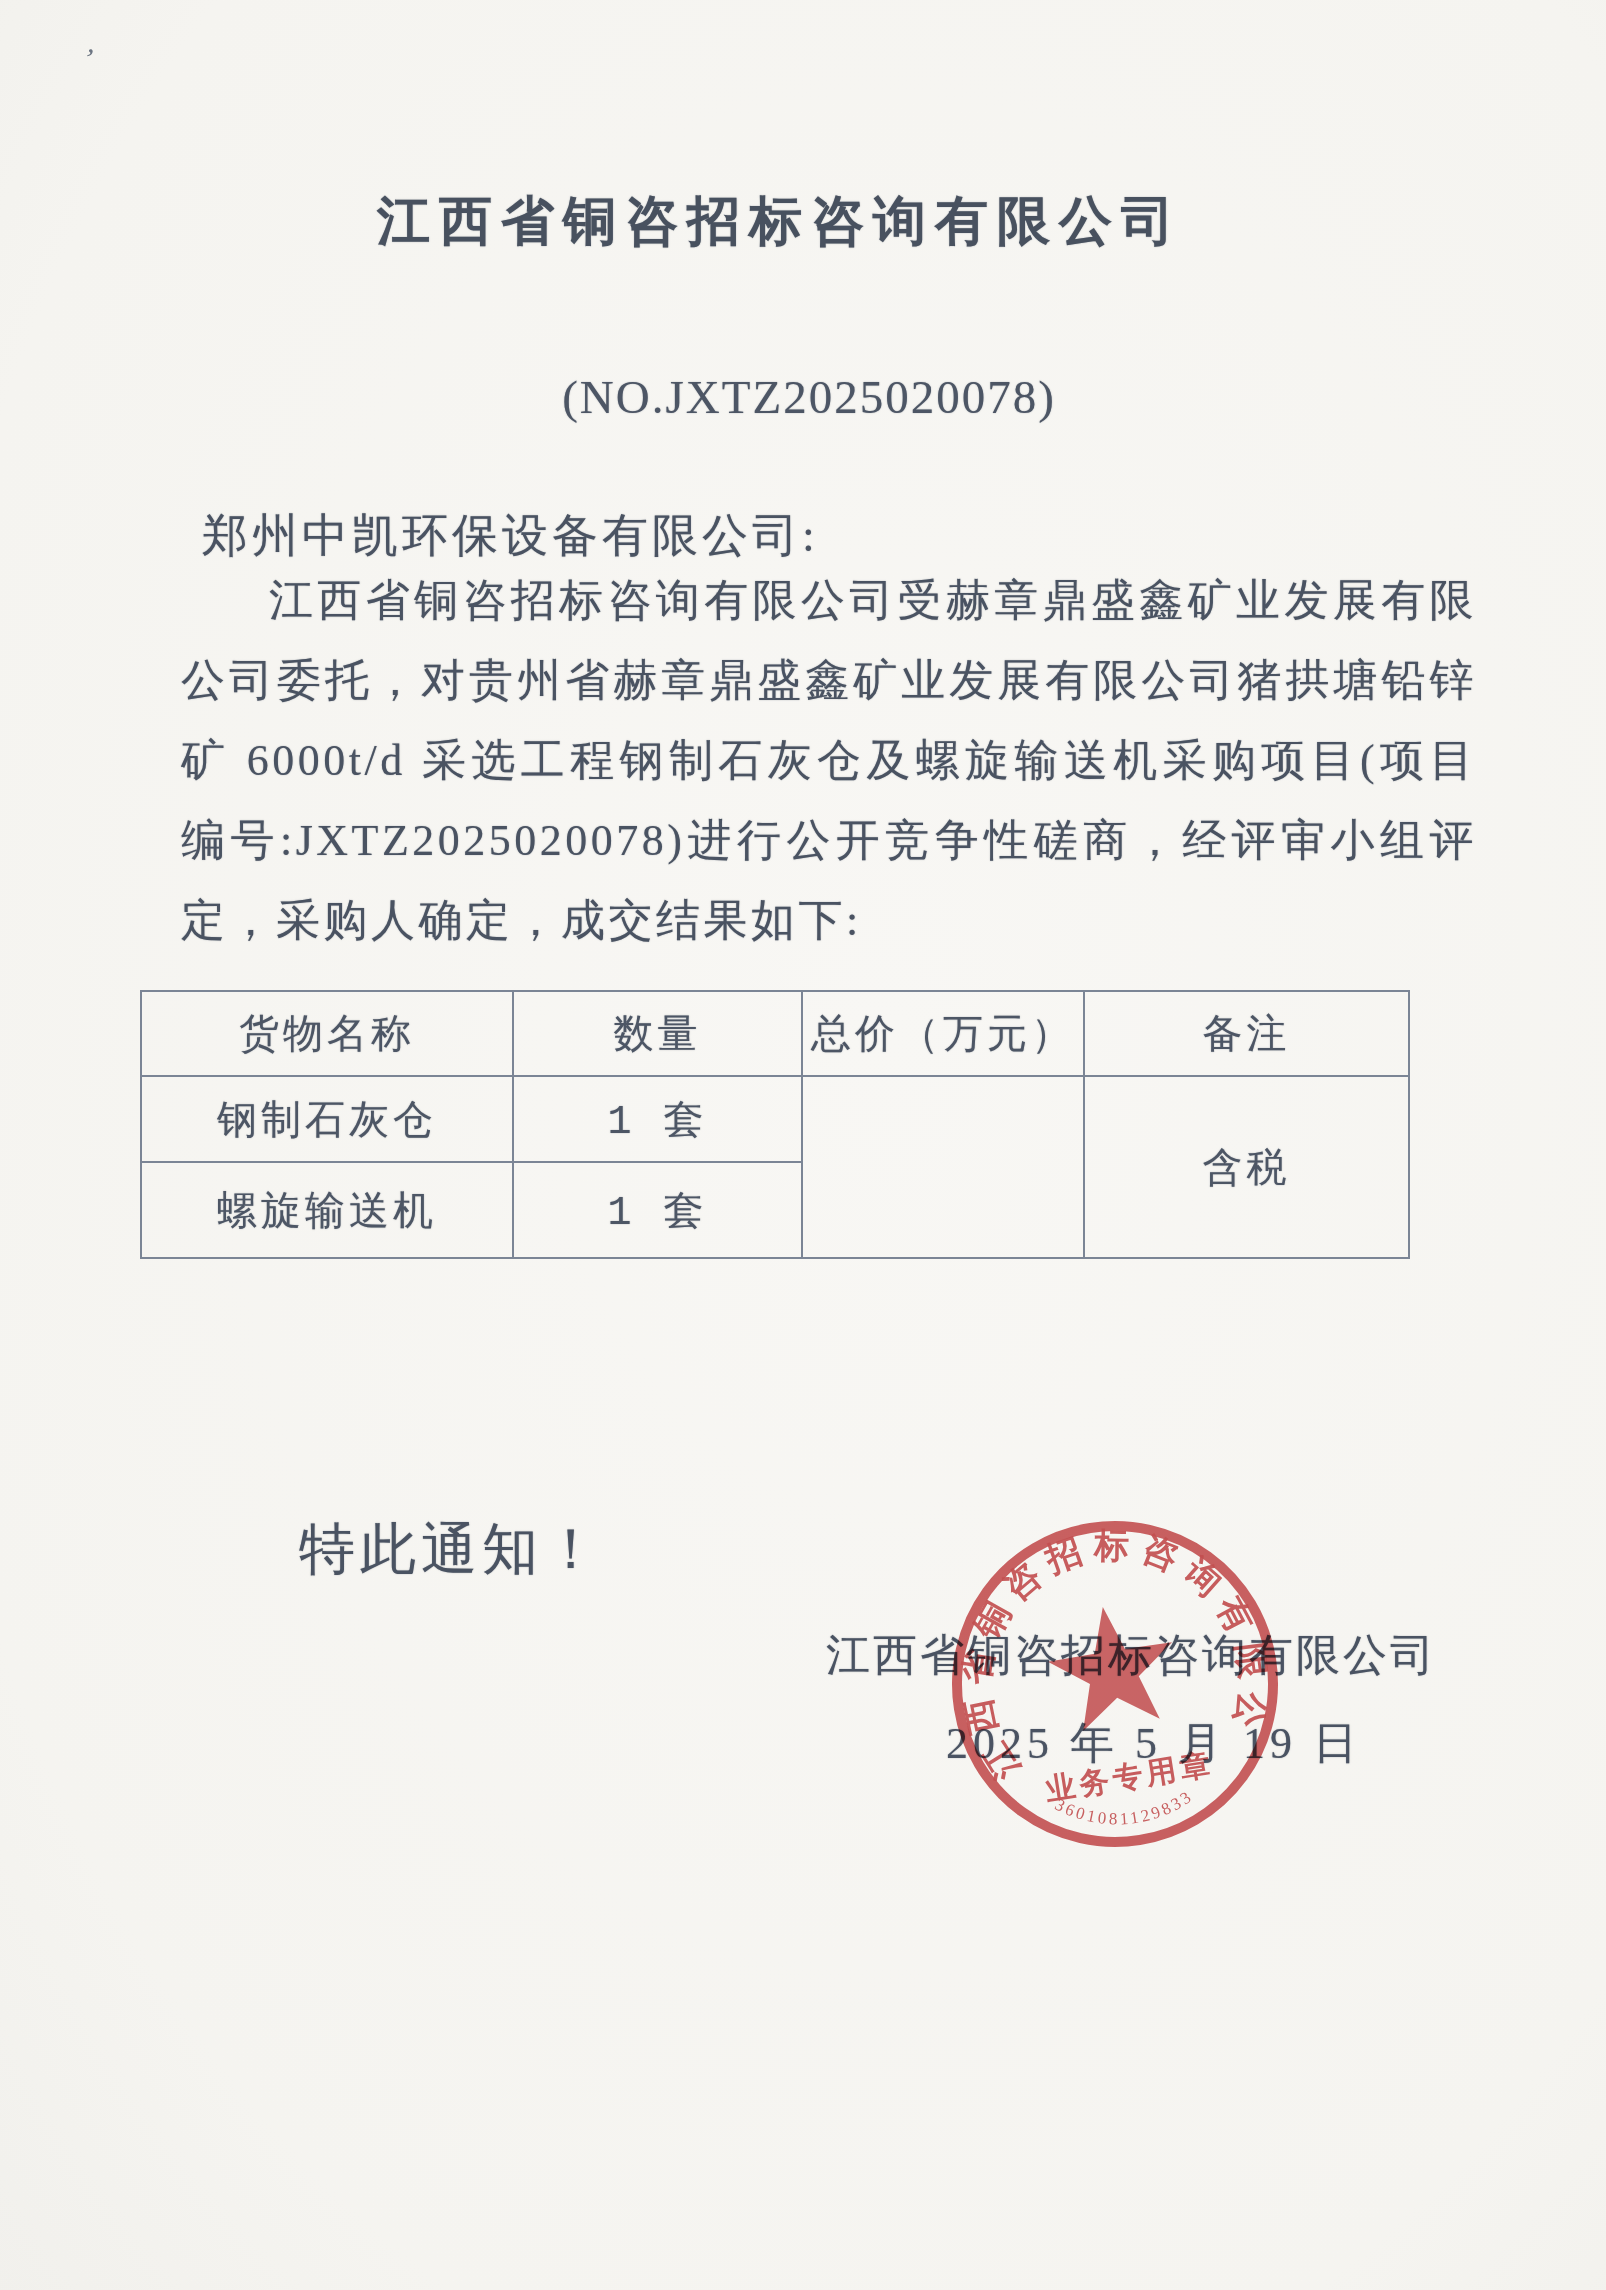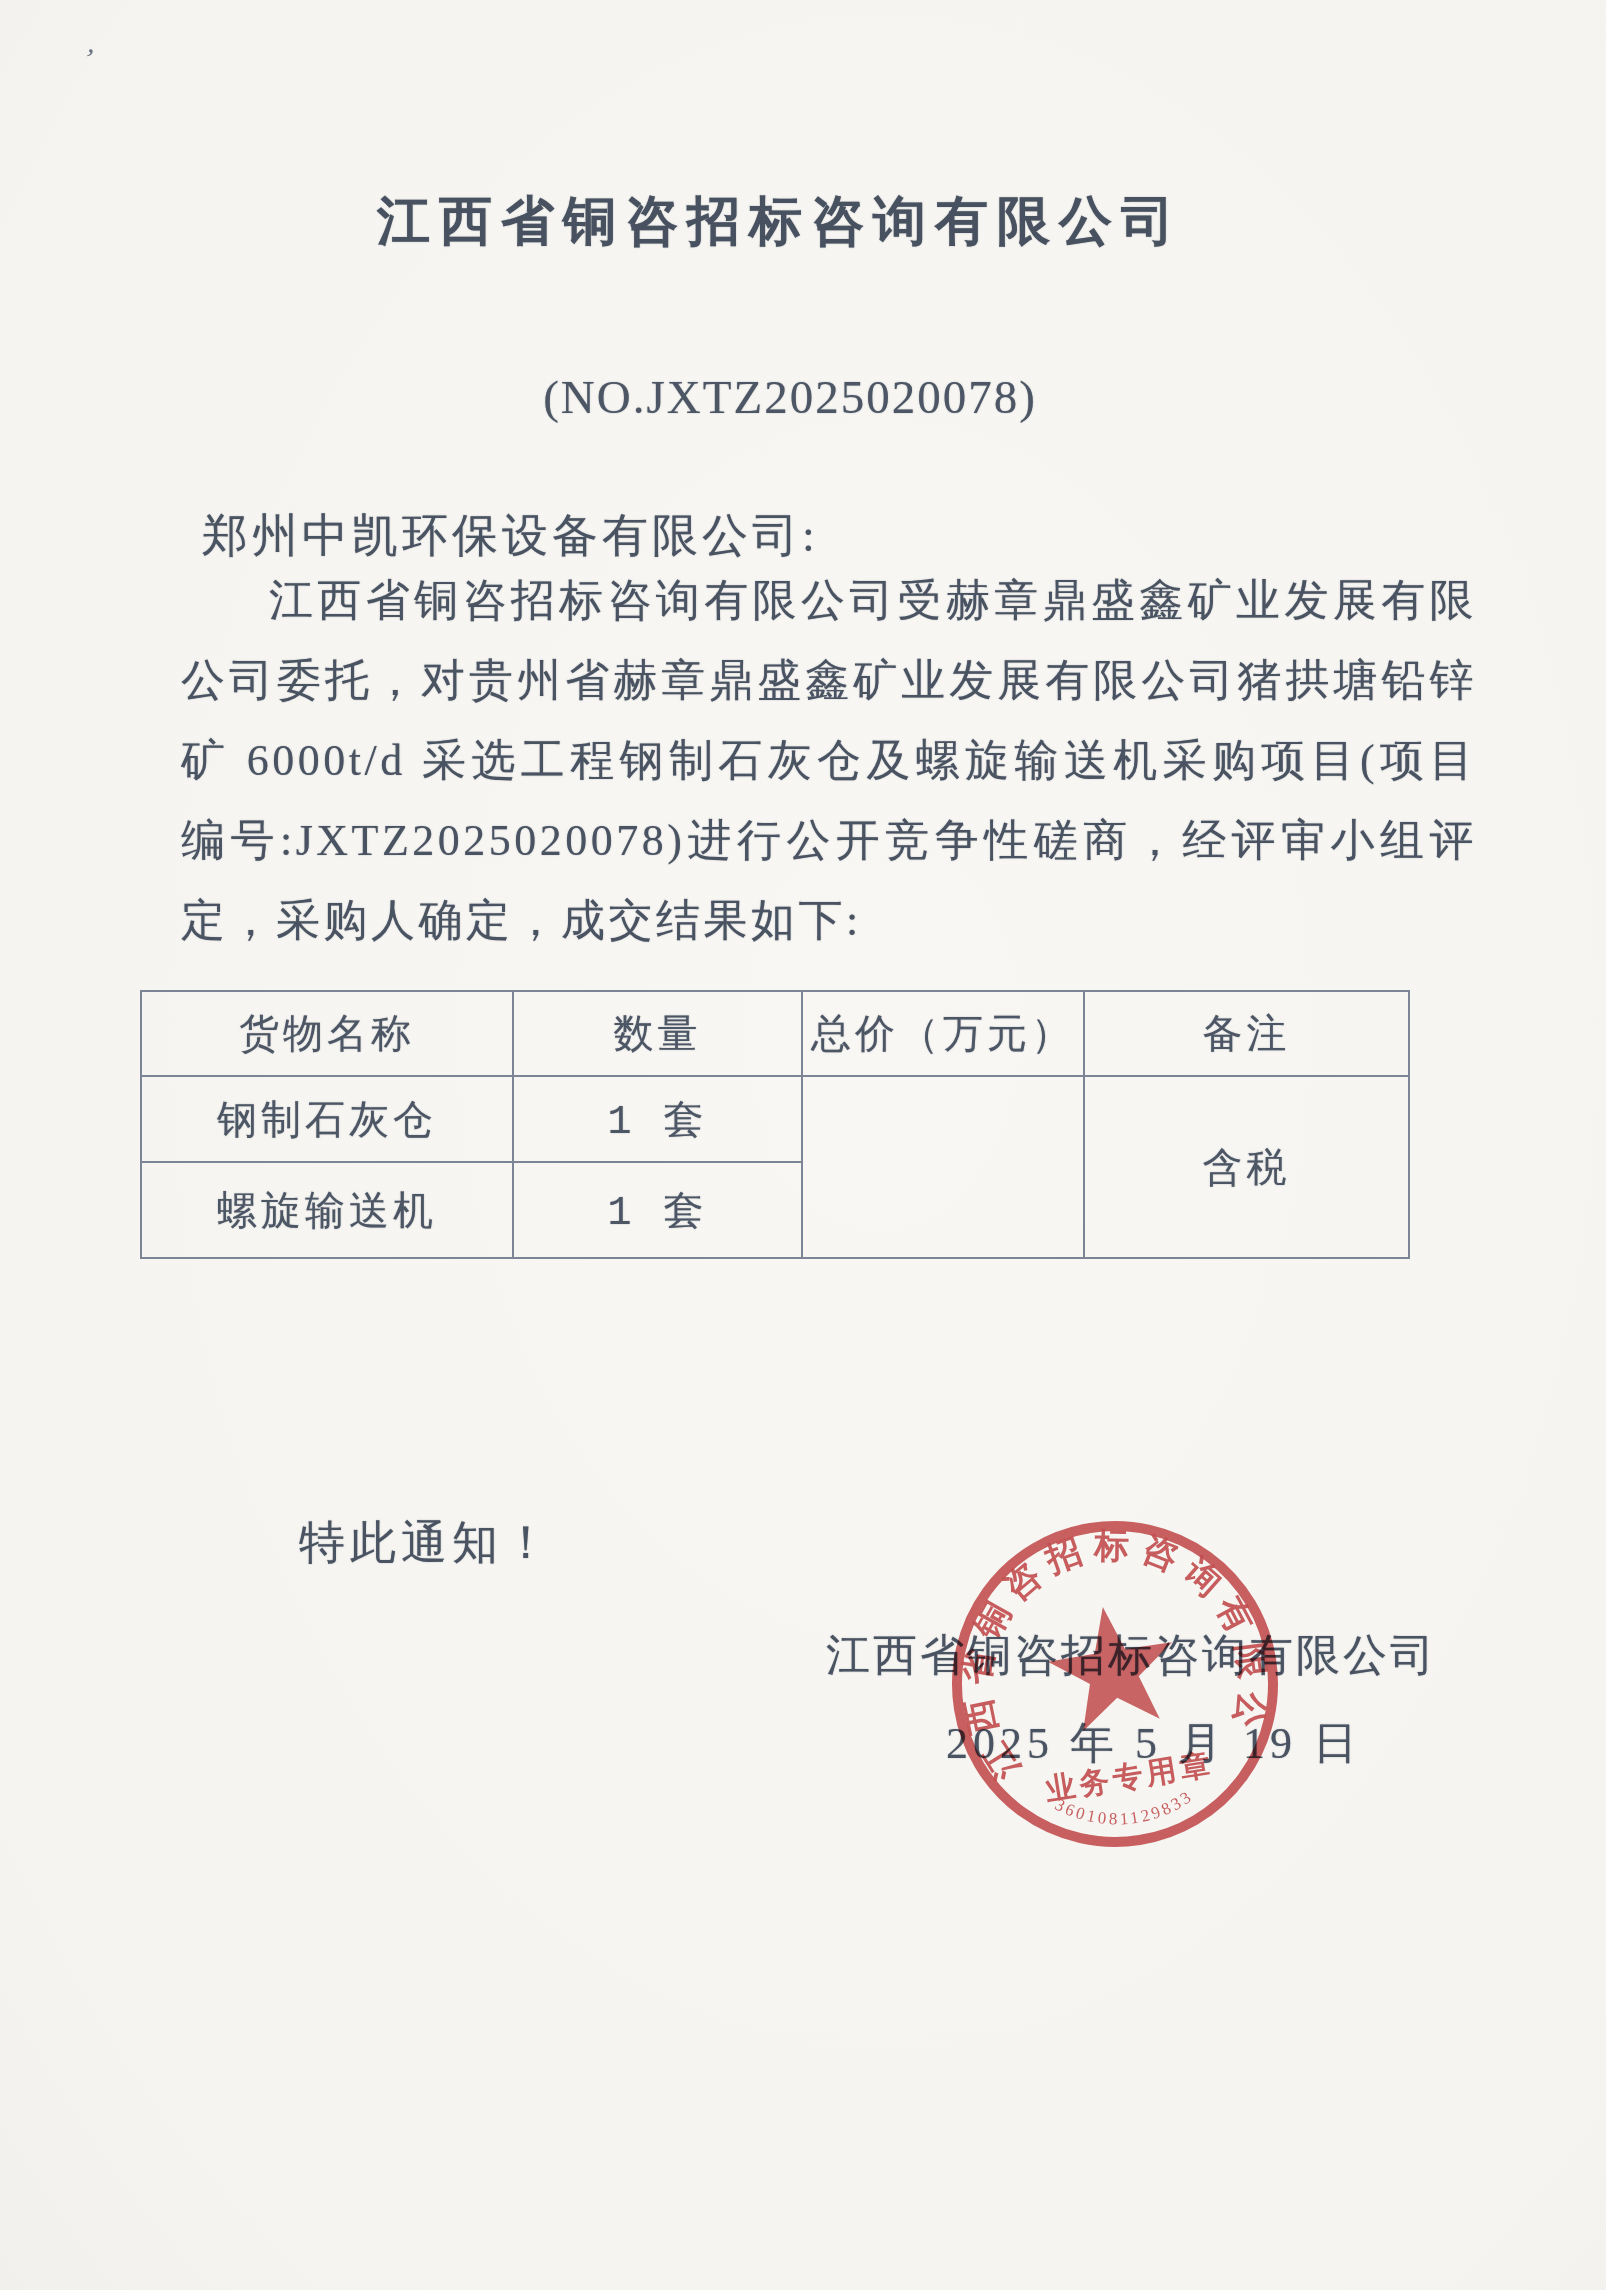--- a/index.html
+++ b/index.html
@@ -17,21 +17,21 @@
   .doc-title{
     position:absolute;top:186px;left:0;width:1560px;text-align:center;
     font-size:53px;font-weight:700;letter-spacing:9px;color:#48515f;
   }
   .doc-subtitle{
     position:absolute;top:276px;left:0;width:1600px;text-align:center;
     font-size:57px;font-weight:700;letter-spacing:14px;color:#48515f;
   }
   .doc-number{
     position:absolute;top:370px;left:0;width:1580px;text-align:center;
-    font-size:47px;letter-spacing:2px;color:#4d5665;
+    font-size:47px;letter-spacing:2px;color:#4d5665;padding-left:19px;
   }
   .addressee{
     position:absolute;top:505px;left:202px;
     font-size:46px;letter-spacing:4px;text-align:right;
   }
   .body-par{
     position:absolute;left:181px;width:1296px;
     font-size:44px;line-height:80px;letter-spacing:3.5px;
     text-align:justify;text-indent:2em;
   }
@@ -46,21 +46,21 @@
     border:2px solid #7b8595;
     text-align:center;vertical-align:middle;
     padding:0;
     font-family:Liberation Mono, monospace;
   }
   tr.hdr td{ height:83px; }
   tr.r1 td{ height:84px;border-radius:20px; }
   tr.r2 td{ height:94px; }
   .notice-line{
     position:absolute;top:1512px;left:299px;
-    font-size:46px;letter-spacing:5px;
+    font-size:56px;letter-spacing:5px;
   }
   .sig-company{
     position:absolute;top:1626px;left:826px;
     font-size:44px;letter-spacing:3px;
   }
   .sig-date{
     position:absolute;top:1714px;left:946px;
     font-size:44px;letter-spacing:5px;
   }
   .stamp{

